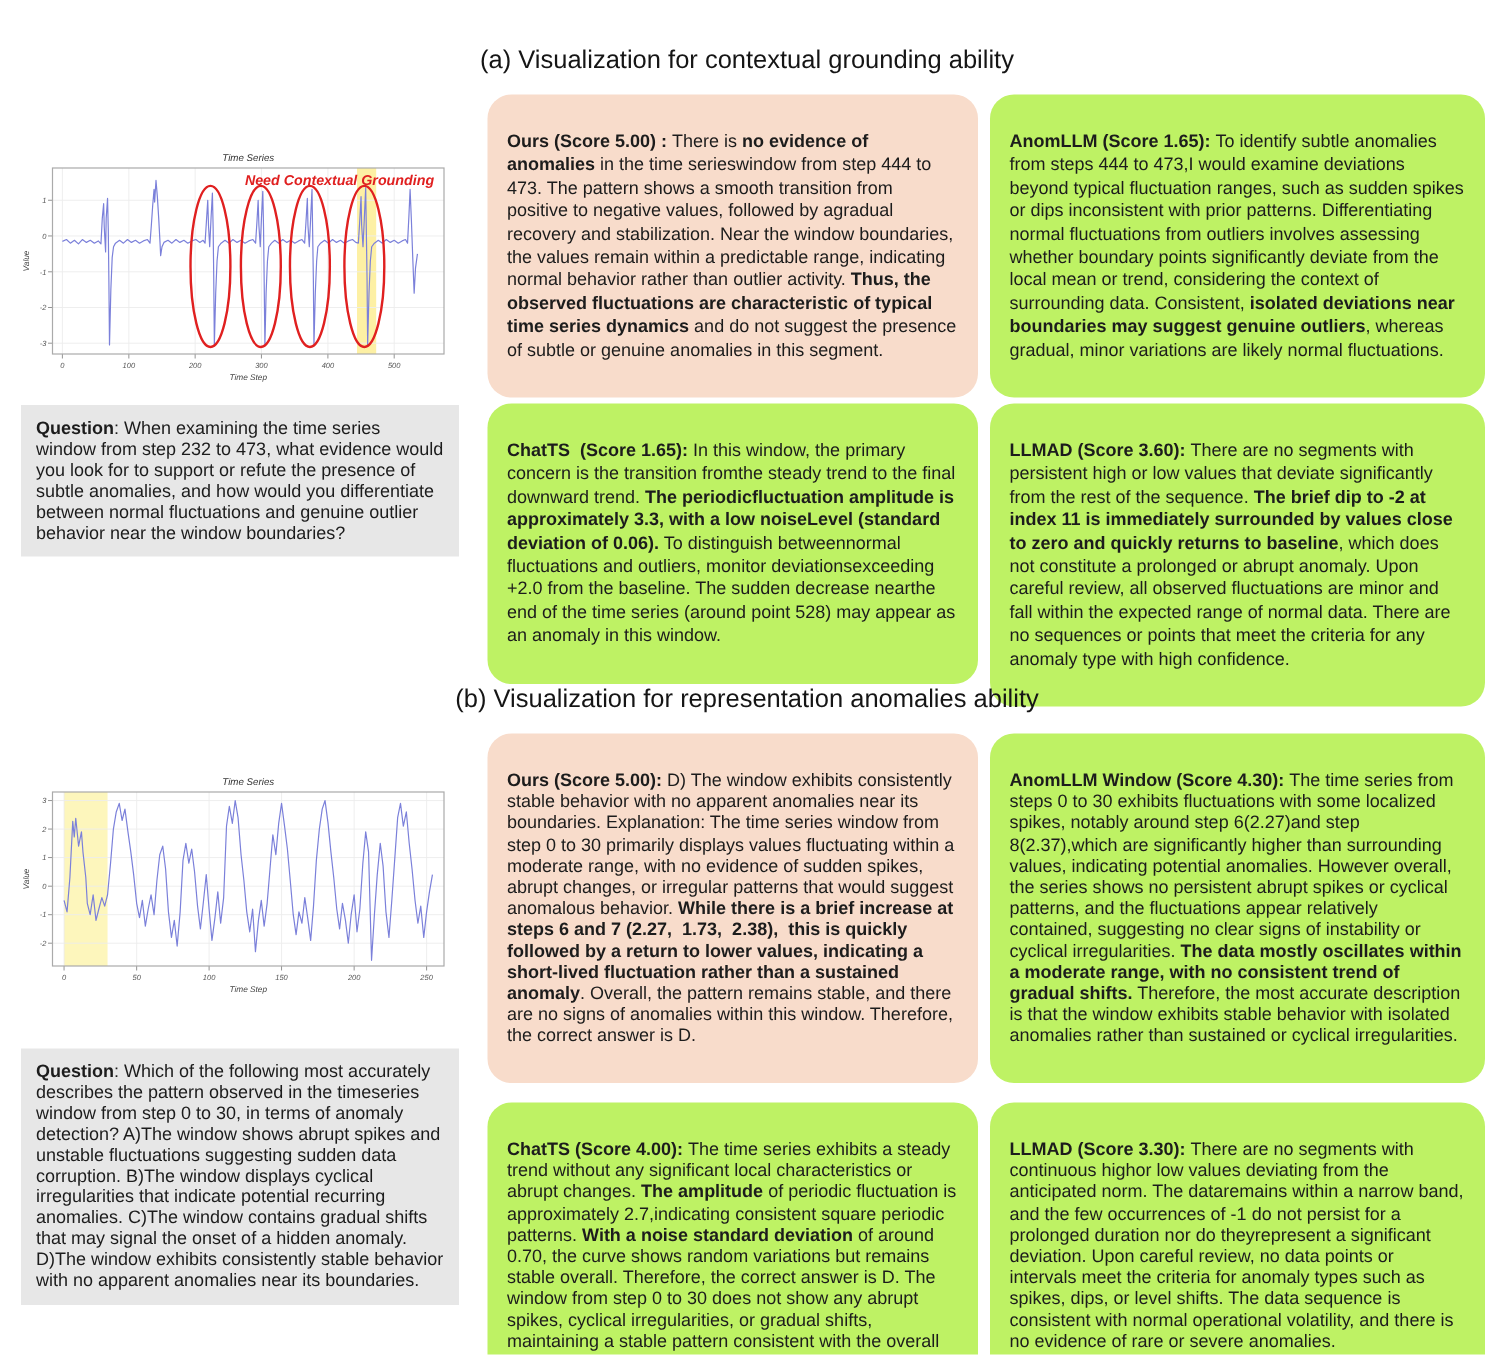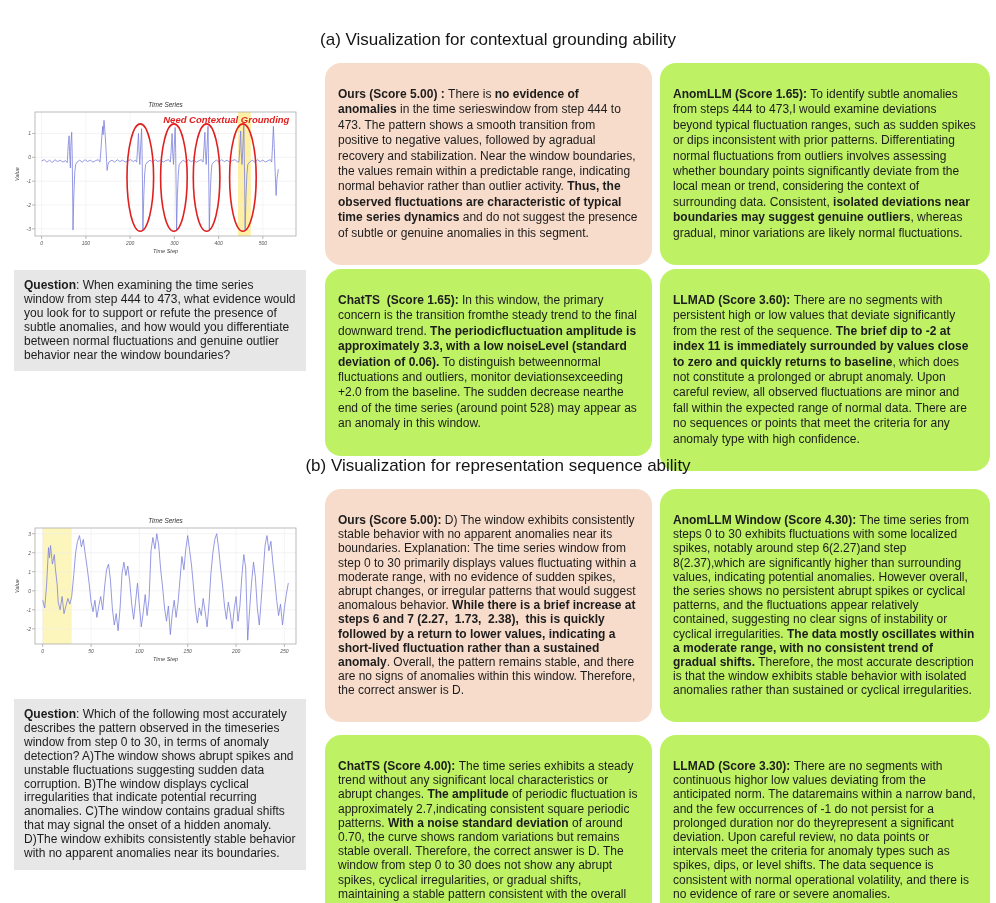--- a/index.html
+++ b/index.html
@@ -62,31 +62,31 @@
         <ellipse cx="127.3" cy="78.6" rx="13.3" ry="53.7" fill="none" stroke="#e02020" stroke-width="1.6"></ellipse>
         <ellipse cx="160.9" cy="78.6" rx="13.3" ry="53.7" fill="none" stroke="#e02020" stroke-width="1.6"></ellipse>
         <ellipse cx="193.6" cy="78.6" rx="13.3" ry="53.7" fill="none" stroke="#e02020" stroke-width="1.6"></ellipse>
         <ellipse cx="229.9" cy="78.6" rx="13.3" ry="53.7" fill="none" stroke="#e02020" stroke-width="1.6"></ellipse>
         <text x="276.4" y="24.4" font-size="9.5" font-weight="bold" fill="#e02020" text-anchor="end">Need Contextual Grounding</text>
         <text x="152.5" y="8" font-size="6.5" fill="#333" text-anchor="middle">Time Series</text>
         <text x="152.5" y="154" font-size="5.5" fill="#444" text-anchor="middle">Time Step</text>
         <text x="6" y="75" font-size="5.5" fill="#444" text-anchor="middle" transform="rotate(-90 6 75)">Value</text>
       </svg></div>
 
-  <div class="question" style="left:14px;top:247px;width:292px;"><b>Question</b><span>: When examining the time series window from step 444 to 473, what evidence would you look for to support or refute the presence of subtle anomalies, and how would you differentiate between normal fluctuations and genuine outlier behavior near the window boundaries?</span></div>
+  <div class="question" style="left:14px;top:247px;width:292px;"><b>Question</b><span>: When examining the time series window from step 232 to 473, what evidence would you look for to support or refute the presence of subtle anomalies, and how would you differentiate between normal fluctuations and genuine outlier behavior near the window boundaries?</span></div>
 
   <div class="card peach" style="left:325px;top:40px;width:327px;"><b>Ours (Score 5.00) : </b><span>There is </span><b>no evidence of anomalies</b><span> in the time serieswindow from step 444 to 473. The pattern shows a smooth transition from positive to negative values, followed by agradual recovery and stabilization. Near the window boundaries, the values remain within a predictable range, indicating normal behavior rather than outlier activity. </span><b>Thus, the observed fluctuations are characteristic of typical time series dynamics</b><span> and do not suggest the presence of subtle or genuine anomalies in this segment.</span></div>
 
   <div class="card blue" style="left:660px;top:40px;width:330px;"><b>AnomLLM (Score 1.65): </b><span>To identify subtle anomalies from steps 444 to 473,I would examine deviations beyond typical fluctuation ranges, such as sudden spikes or dips inconsistent with prior patterns. Differentiating normal fluctuations from outliers involves assessing whether boundary points significantly deviate from the local mean or trend, considering the context of surrounding data. Consistent, </span><b>isolated deviations near boundaries may suggest genuine outliers</b><span>, whereas gradual, minor variations are likely normal fluctuations.</span></div>
 
   <div class="card blue" style="left:325px;top:246px;width:327px;"><b>ChatTS  (Score 1.65): </b><span>In this window, the primary concern is the transition fromthe steady trend to the final downward trend. </span><b>The periodicfluctuation amplitude is approximately 3.3, with a low noiseLevel (standard deviation of 0.06).</b><span> To distinguish betweennormal fluctuations and outliers, monitor deviationsexceeding +2.0 from the baseline. The sudden decrease nearthe end of the time series (around point 528) may appear as an anomaly in this window.</span></div>
 
   <div class="card blue" style="left:660px;top:246px;width:330px;"><b>LLMAD (Score 3.60): </b><span>There are no segments with persistent high or low values that deviate significantly from the rest of the sequence. </span><b>The brief dip to -2 at index 11 is immediately surrounded by values close to zero and quickly returns to baseline</b><span>, which does not constitute a prolonged or abrupt anomaly. Upon careful review, all observed fluctuations are minor and fall within the expected range of normal data. There are no sequences or points that meet the criteria for any anomaly type with high confidence.</span></div>
 
-  <div class="sec-title" style="top:433px;">(b) Visualization for representation sequence ability</div>
+  <div class="sec-title" style="top:433px;">(b) Visualization for representation anomalies ability</div>
 
   <div class="plot" style="left:13px;top:492px;width:290px;height:150px;"><svg width="290" height="150" viewBox="0 0 290 150" xmlns="http://www.w3.org/2000/svg" font-family="Liberation Sans, sans-serif">
         <rect x="0" y="0" width="290" height="150" fill="#ffffff"></rect>
         <rect x="29.7" y="13" width="29.0" height="116" fill="#fdf6bc"></rect>
         <line x1="22" x2="283" y1="113.8" y2="113.8" stroke="#ececec" stroke-width="0.6"></line>
         <line x1="19" x2="22" y1="113.8" y2="113.8" stroke="#888" stroke-width="0.6"></line>
         <text x="18" y="115.6" font-size="5" fill="#555" text-anchor="end">-2</text>
         <line x1="22" x2="283" y1="94.8" y2="94.8" stroke="#ececec" stroke-width="0.6"></line>
         <line x1="19" x2="22" y1="94.8" y2="94.8" stroke="#888" stroke-width="0.6"></line>
         <text x="18" y="96.6" font-size="5" fill="#555" text-anchor="end">-1</text>

